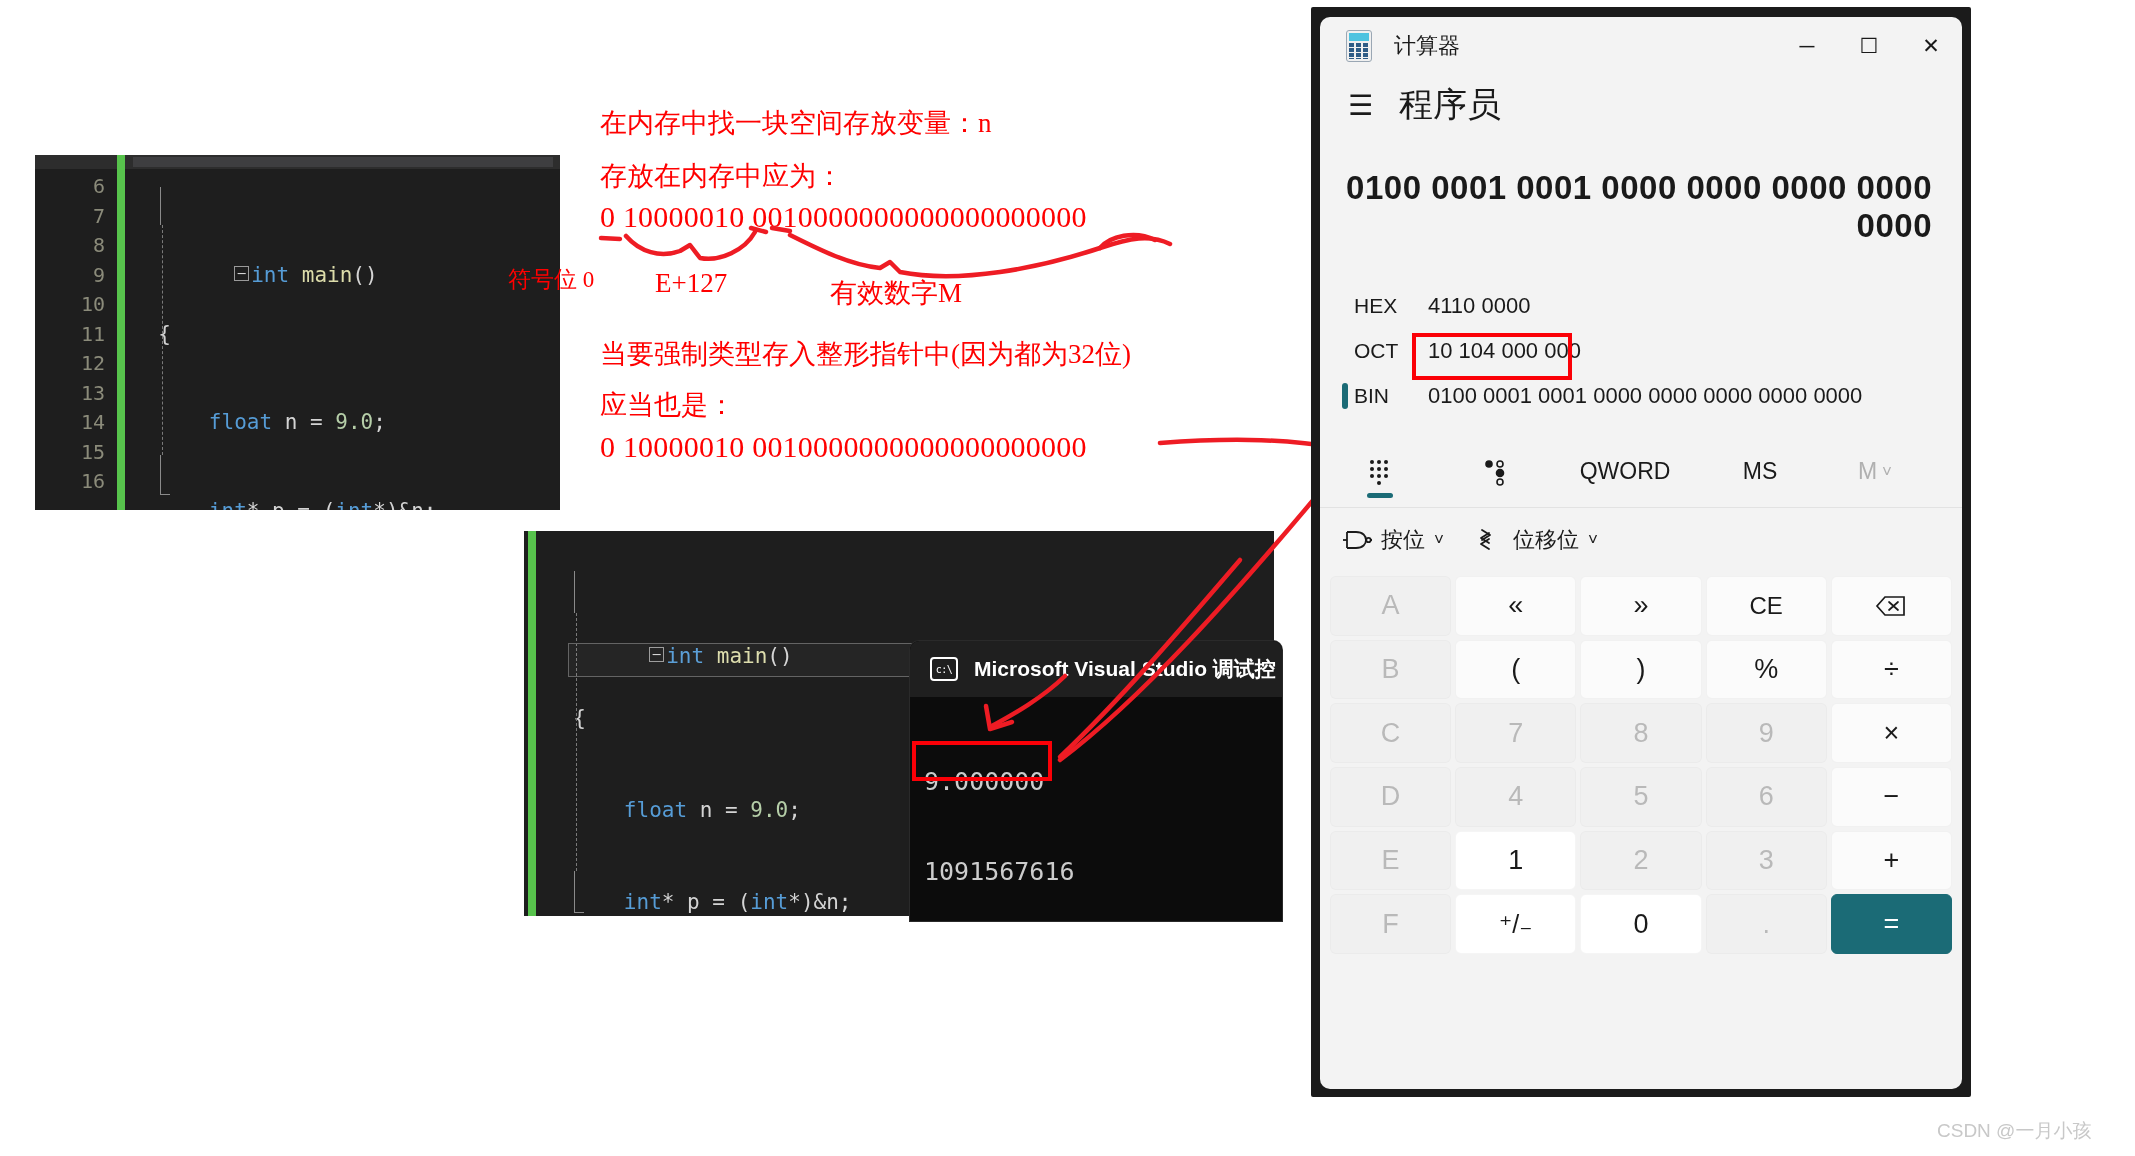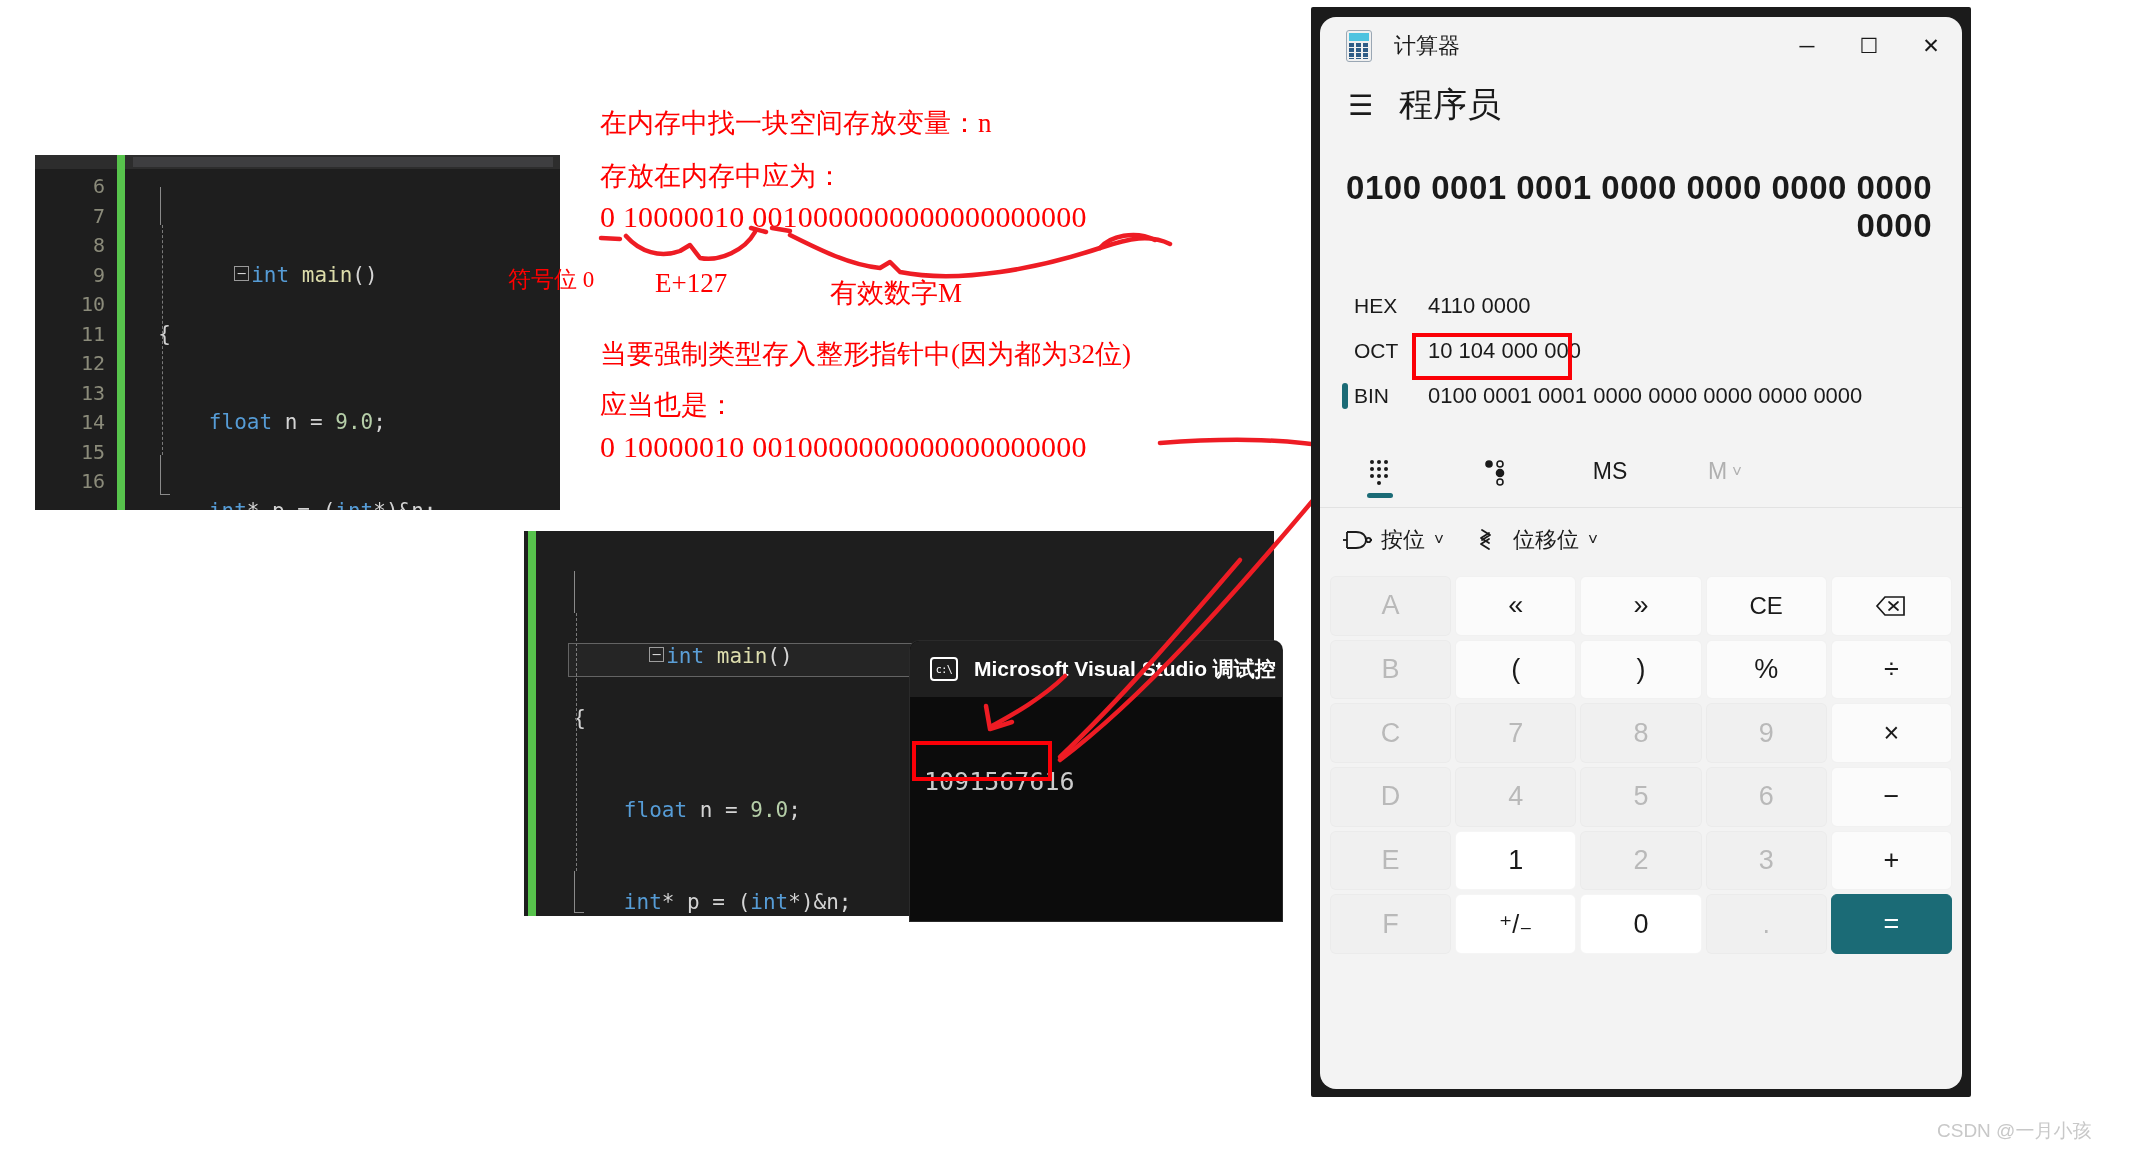--- a/index.html
+++ b/index.html
@@ -78,21 +78,21 @@
     white-space: nowrap;
   }
   .redbox { position:absolute; border:4px solid #fb0007; background:transparent; }
   .redbox-dark { position:absolute; border:4px solid #fb0007; background:transparent; }
 
   
   .calc-frame {
     position:absolute; background:#1b1b1b; border-radius: 2px;
   }
   .calc-win {
-    position:absolute; background:#f3f3f3; border-radius: 16px; overflow:hidden;
+    position:absolute; background:#f3f3f3; border-radius: 10px; overflow:hidden;
     font-family:"Liberation Sans","DejaVu Sans", sans-serif;
   }
   .calc-titlebar { height:58px; display:flex; align-items:center; position:relative; }
   .calc-app-icon {
     width:26px; height:32px; margin-left:26px; border-radius:3px;
     background:#f0f0f0; border:1px solid #9aa7b4; position:relative; overflow:hidden;
   }
   .calc-app-icon .scr { position:absolute; top:2px; left:2px; right:2px; height:8px; background:#4ec3e0; }
   .calc-app-icon .keys { position:absolute; top:12px; left:2px; right:2px; bottom:2px;
      background:
@@ -212,20 +212,21 @@
   </div>
 
   <div class="console-win" style="left:910px; top:641px; width:372px; height:280px;">
     <div class="console-titlebar">
       <div class="cmd-icon">
           <span>c:\</span>
         </div>
       <div class="console-title">Microsoft Visual Studio 调试控</div>
     </div>
     <div class="console-body">
+      <div>9.000000</div>
       <div>1091567616</div>
       
       
       
     </div>
   </div>
   <div class="redbox-dark" style="left:912px; top:741px; width:140px; height:40px;"></div>
 
   <div class="ann" style="left:600px; top:105px; font-size:27px;">在内存中找一块空间存放变量：n</div>
   <div class="ann" style="left:600px; top:158px; font-size:27px;">存放在内存中应为：</div>
@@ -328,20 +329,21 @@
       <div class="tb-item" style="width:110px; height:72px;">
         <svg width="26" height="30" viewBox="0 0 26 30">
           <g fill="#1a1a1a" stroke="#1a1a1a" stroke-width="1.6">
             <circle cx="7" cy="7" r="3" fill="#1a1a1a"></circle>
             <circle cx="18" cy="7" r="3" fill="none"></circle>
             <circle cx="18" cy="16" r="3.5" fill="#1a1a1a"></circle>
             <circle cx="18" cy="25" r="3" fill="none"></circle>
           </g>
         </svg>
       </div>
+      <div class="tb-item" style="width:150px; height:72px; font-size:23px;">QWORD</div>
       <div class="tb-item" style="width:120px; height:72px; font-size:23px;">MS</div>
       <div class="tb-item" style="width:110px; height:72px; font-size:23px; color:#b0b0b0; gap:5px;">
         <span>M</span>
         <span style="font-size:17px;">˅</span>
       </div>
     </div>
 
     <div class="bitrow">
       <div class="bitgroup">
         <svg width="30" height="22" viewBox="0 0 30 22">

